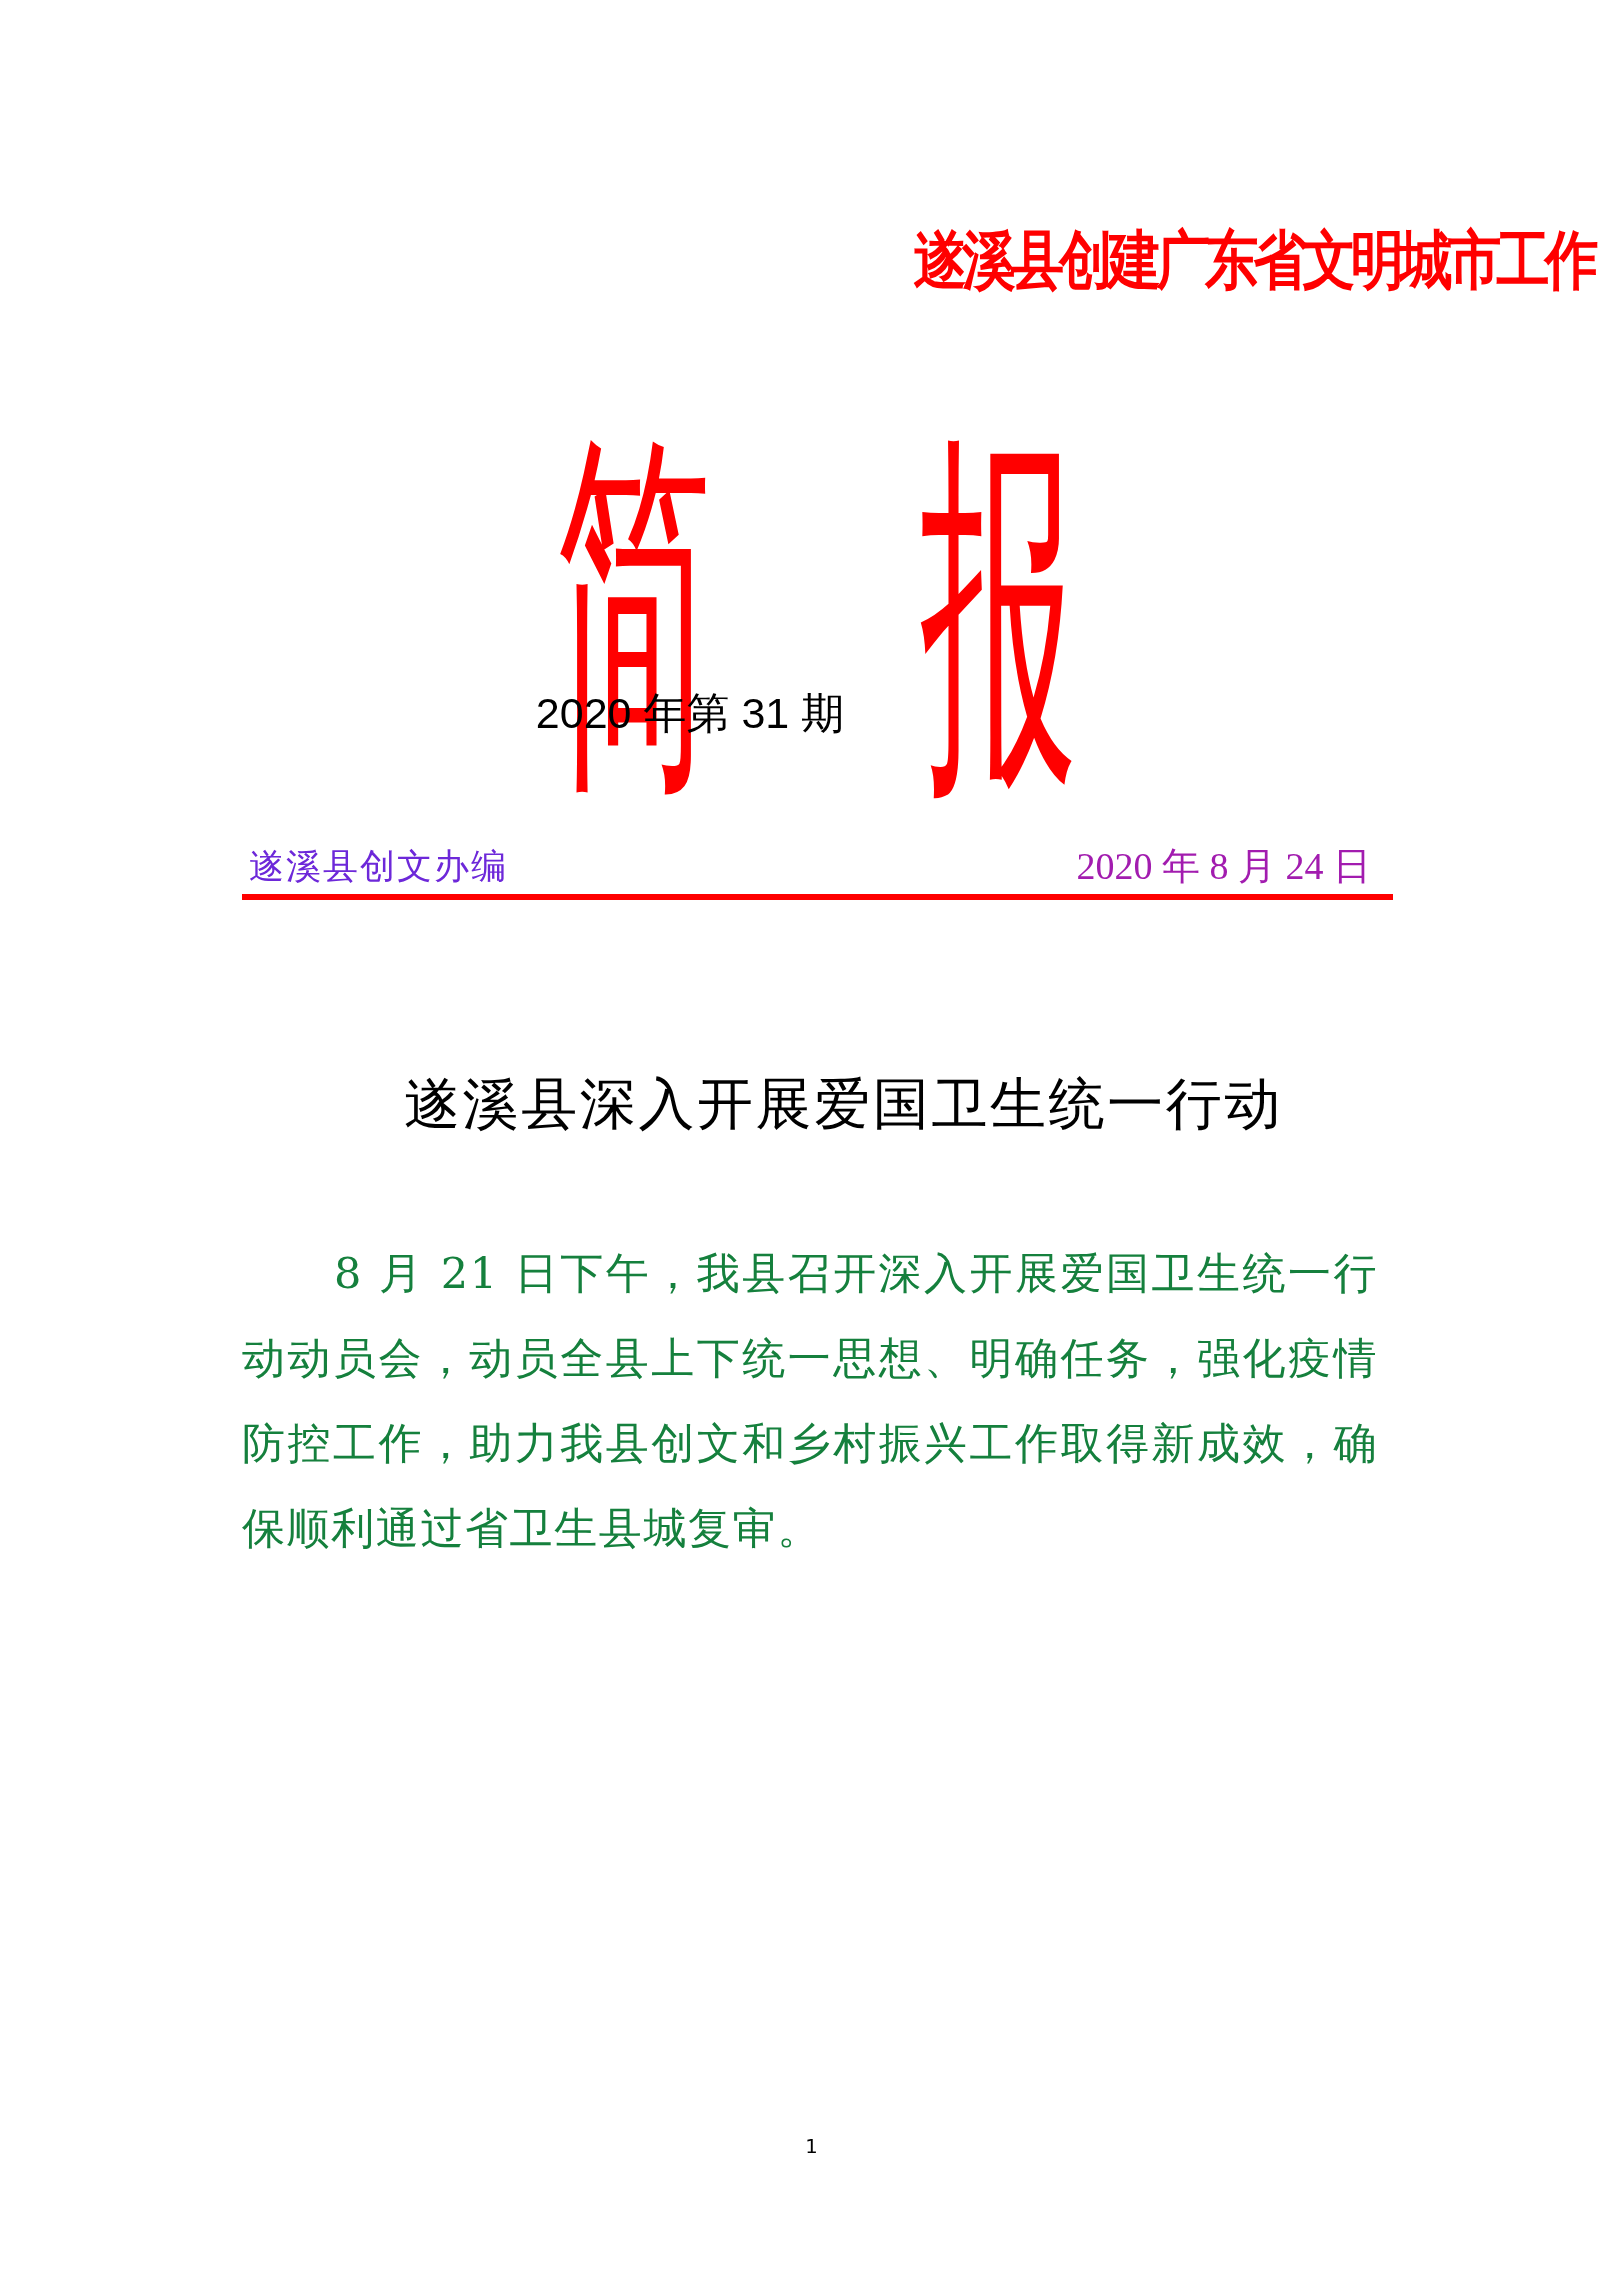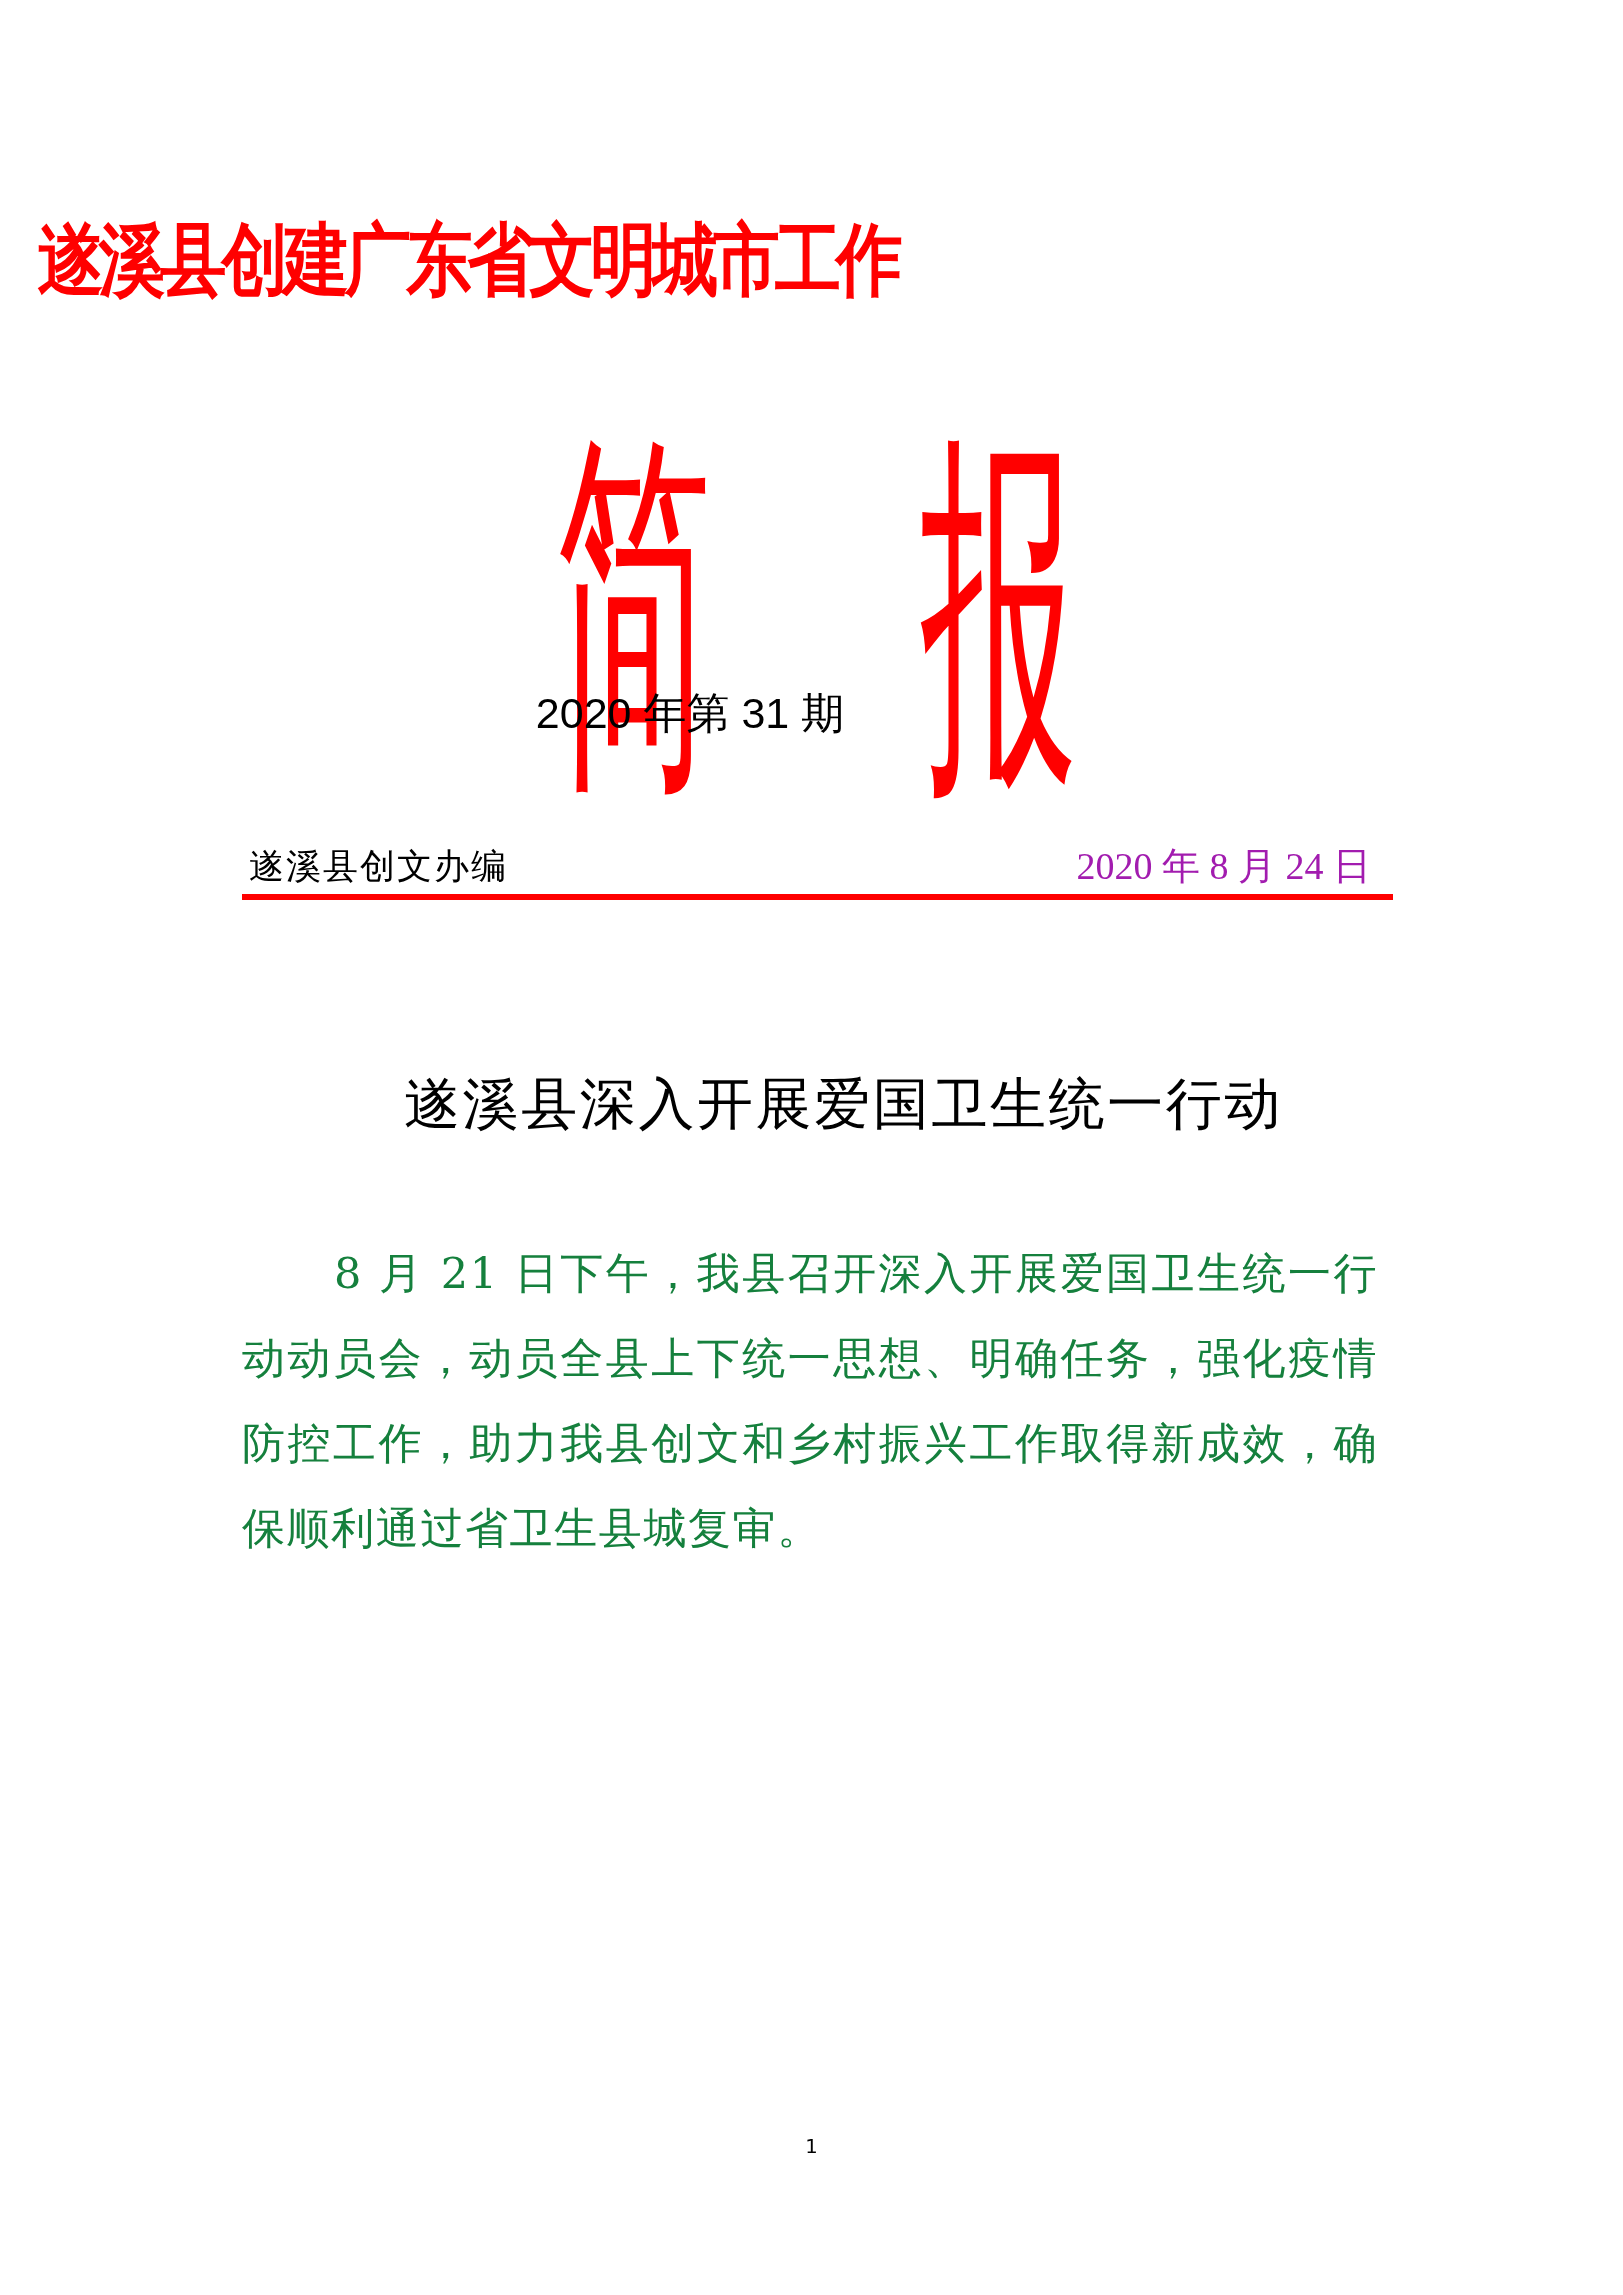--- a/index.html
+++ b/index.html
@@ -1,22 +1,22 @@
 <!DOCTYPE html>
 <html style="font-size:10.5px"><head>
 <meta charset="utf-8">
 <style>
   html, body { margin: 0; padding: 0; background: #ffffff; }
   body { width: 1623px; height: 2295px; position: relative; overflow: hidden; }
   .page { position: absolute; left: 0; top: 0; width: 1623px; height: 2295px; background: #fff; }
 
   .masthead-title {
     position: absolute; left: 0; width: 1623px; top: 208px; height: 105px;
-    text-align: left; color: #ff0000; font-weight: bold;
-    font-family: "DejaVu Sans", sans-serif; font-size: 72px; line-height: 105px;
+    text-align: right; color: #ff0000; font-weight: bold;
+    font-family: "DejaVu Sans", sans-serif; font-size: 58px; line-height: 105px;
     letter-spacing: -5.2px;
   }
   .masthead-title span { display: inline-block; transform: scale(0.92, 1.10); transform-origin: center; }
 
   .masthead-brief {
     position: absolute; top: 419px; height: 393px; color: #ff0000;
     font-family: "DejaVu Serif", serif; font-size: 164px; line-height: 393px;
     text-align: center; width: 170px;
   }
   .masthead-brief span { display: inline-block; transform: scale(0.95, 2.3); transform-origin: center; }
@@ -24,21 +24,21 @@
   .brief-2 { left: 914px; }
 
   .issue-line {
     position: absolute; left: 0; width: 1380px; top: 674px; height: 79px;
     text-align: center; color: #000; font-family: "Liberation Sans", sans-serif;
     font-size: 43px; line-height: 79px;
   }
 
   .byline {
     position: absolute; left: 249px; top: 843px; height: 46px; line-height: 46px;
-    color: #000000; font-family: "DejaVu Serif", serif; font-size: 35px; letter-spacing: 2px;
+    color: #6d28d9; font-family: "DejaVu Serif", serif; font-size: 35px; letter-spacing: 2px;
   }
   .issue-date {
     position: absolute; right: 252px; top: 843px; height: 46px; line-height: 46px;
     color: #a21caf; font-family: "Liberation Serif", serif; font-size: 38px;
   }
   .red-rule {
     position: absolute; left: 242px; top: 894px; width: 1151px; height: 5.9px; background: #ff0000;
   }
 
   .article-title {

